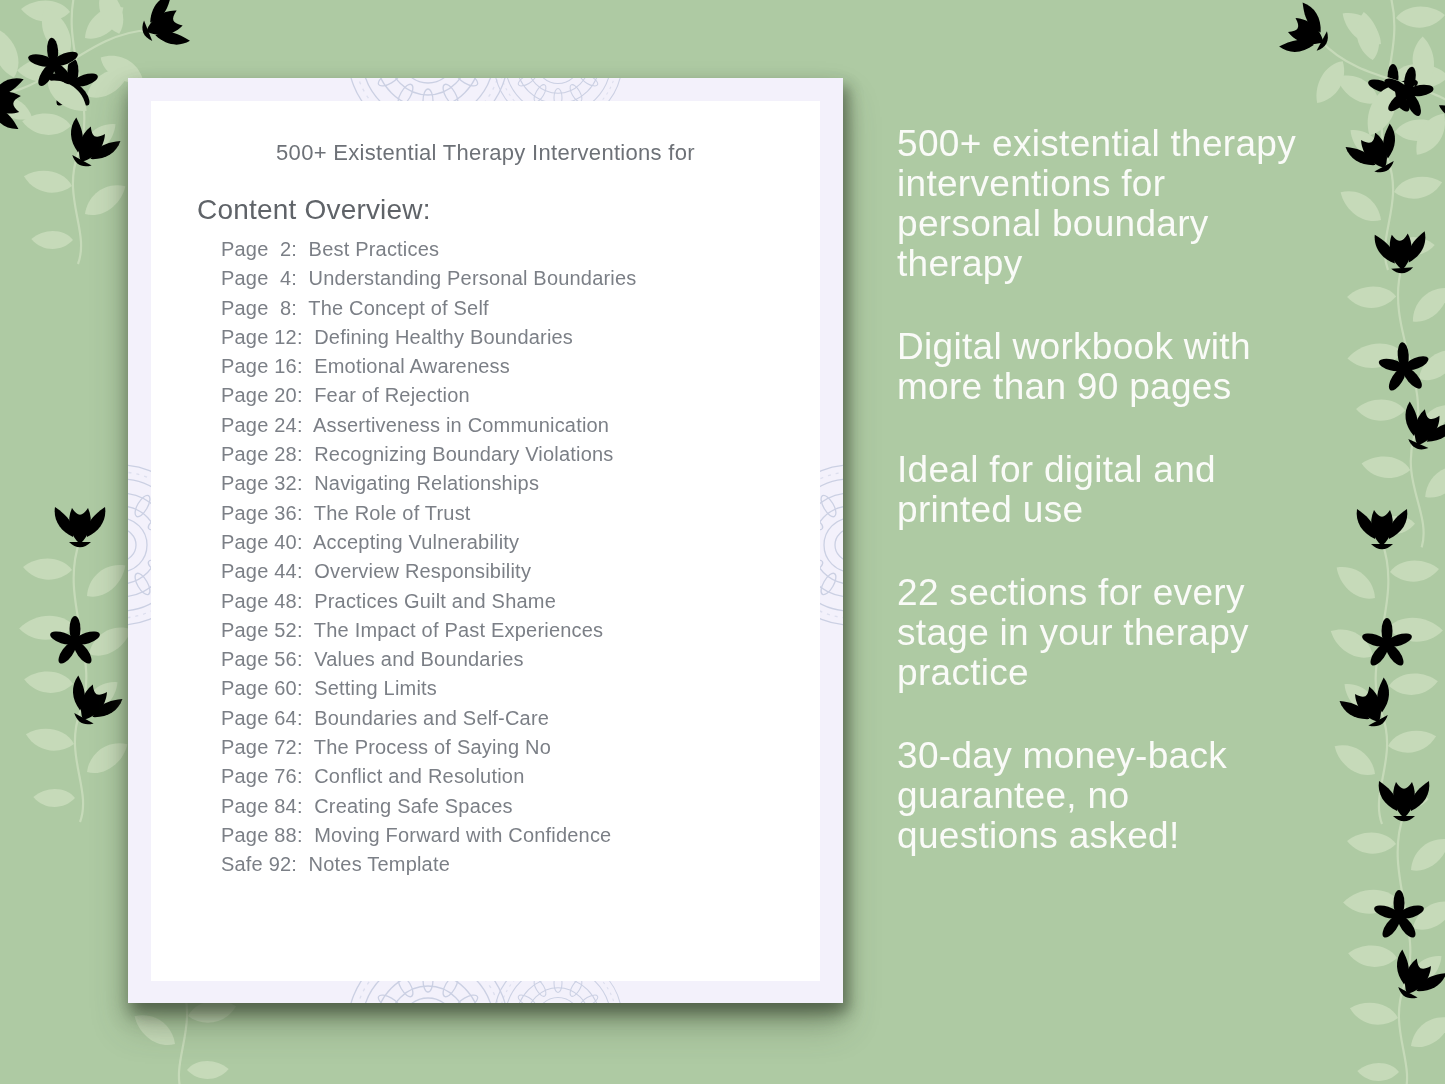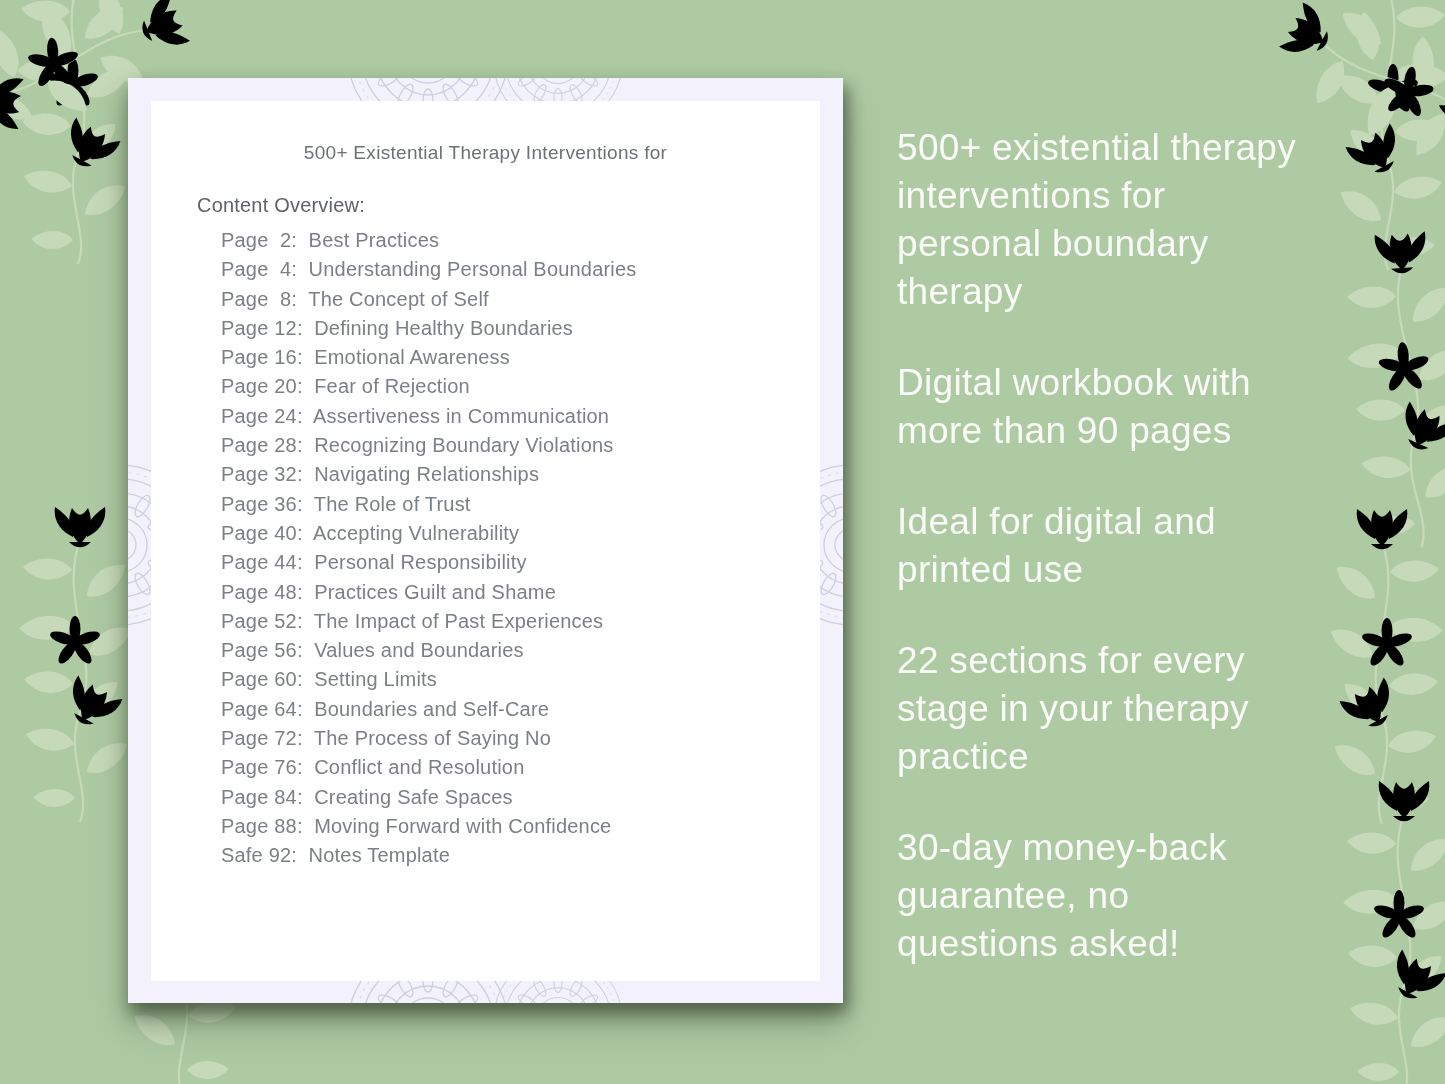--- a/index.html
+++ b/index.html
@@ -39,27 +39,27 @@
   .mandalas{position:absolute;left:0;top:0;width:715px;height:925px;}
   .mandala circle,.mandala ellipse{fill:none;stroke:var(--mandala);stroke-width:1.3;}
 
   .page{
     position:absolute;left:23px;top:23px;right:23px;bottom:22px;
     background:var(--page);
   }
   .doc-title{
     margin:37px 20px 13px;
     text-align:center;
-    font-size:19px;line-height:30px;
+    font-size:22px;line-height:30px;
     color:var(--title-gray);
     letter-spacing:.3px;
   }
   .toc-heading{
     margin:26px 0 0 46px;
-    font-size:20px;
+    font-size:28px;
     color:var(--heading-gray);
     letter-spacing:.2px;
   }
   .toc-list{
     list-style:none;
     margin:9px 0 0 70px;padding:0;
   }
   .toc-item{
     font-size:20px;
     line-height:29.3px;
@@ -70,21 +70,21 @@
 
   
   .marketing{
     position:absolute;left:897px;top:124px;width:500px;
     color:var(--right-text);
   }
   .bullet{
     margin:0 0 43px 0;
     font-size:37px;
     font-weight:300;
-    line-height:48px;
+    line-height:40px;
     letter-spacing:.3px;
   }
 </style>
 </head>
 <body>
 
 <div class="stage">
 
   <svg class="vines" viewBox="0 0 1445 1084" aria-hidden="true">
     <defs>
@@ -187,21 +187,21 @@
           <li class="toc-item">Page  4:  Understanding Personal Boundaries</li>
           <li class="toc-item">Page  8:  The Concept of Self</li>
           <li class="toc-item">Page 12:  Defining Healthy Boundaries</li>
           <li class="toc-item">Page 16:  Emotional Awareness</li>
           <li class="toc-item">Page 20:  Fear of Rejection</li>
           <li class="toc-item">Page 24:  Assertiveness in Communication</li>
           <li class="toc-item">Page 28:  Recognizing Boundary Violations</li>
           <li class="toc-item">Page 32:  Navigating Relationships</li>
           <li class="toc-item">Page 36:  The Role of Trust</li>
           <li class="toc-item">Page 40:  Accepting Vulnerability</li>
-          <li class="toc-item">Page 44:  Personal Responsibility</li>
+          <li class="toc-item">Page 44:  Overview Responsibility</li>
           <li class="toc-item">Page 48:  Practices Guilt and Shame</li>
           <li class="toc-item">Page 52:  The Impact of Past Experiences</li>
           <li class="toc-item">Page 56:  Values and Boundaries</li>
           <li class="toc-item">Page 60:  Setting Limits</li>
           <li class="toc-item">Page 64:  Boundaries and Self-Care</li>
           <li class="toc-item">Page 72:  The Process of Saying No</li>
           <li class="toc-item">Page 76:  Conflict and Resolution</li>
           <li class="toc-item">Page 84:  Creating Safe Spaces</li>
           <li class="toc-item">Page 88:  Moving Forward with Confidence</li>
           <li class="toc-item">Safe 92:  Notes Template</li>

